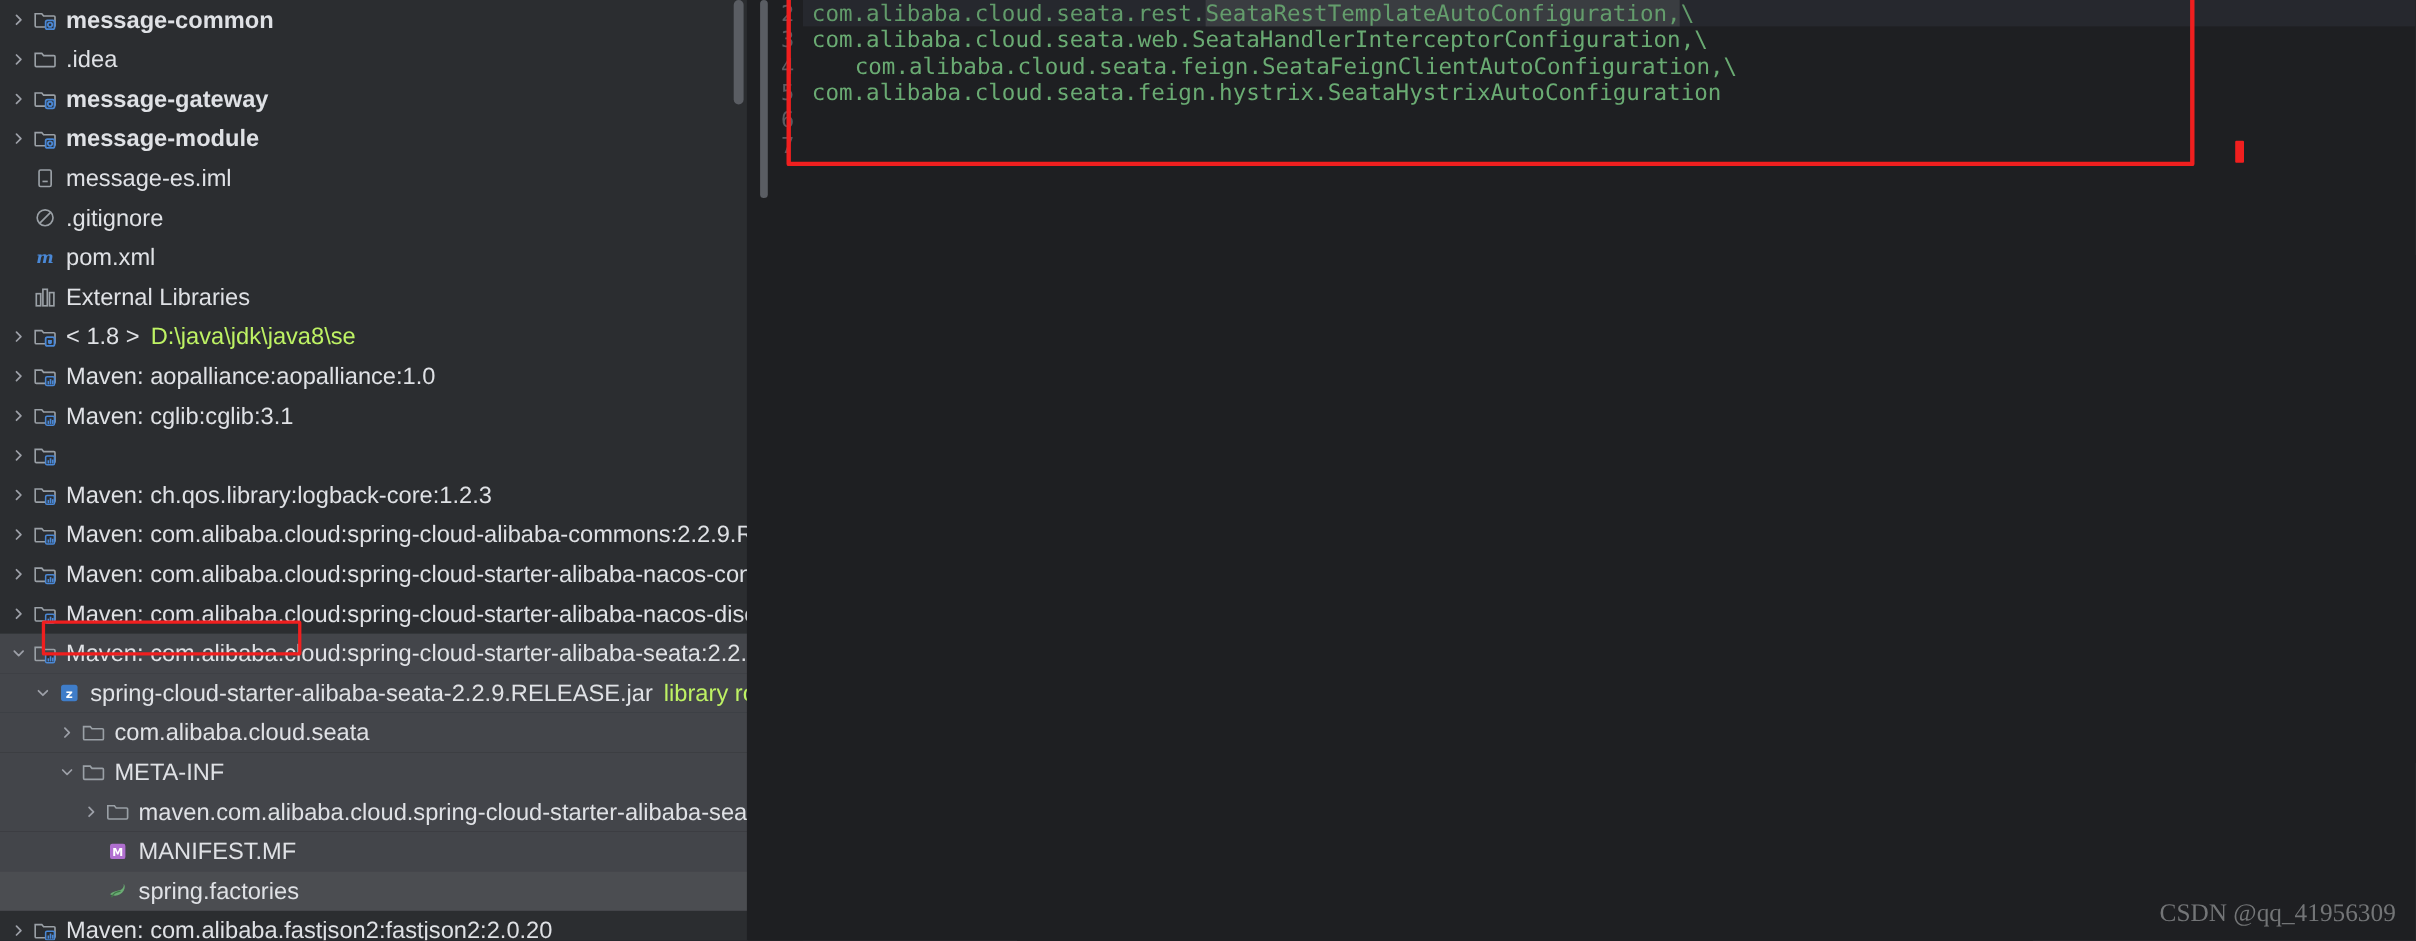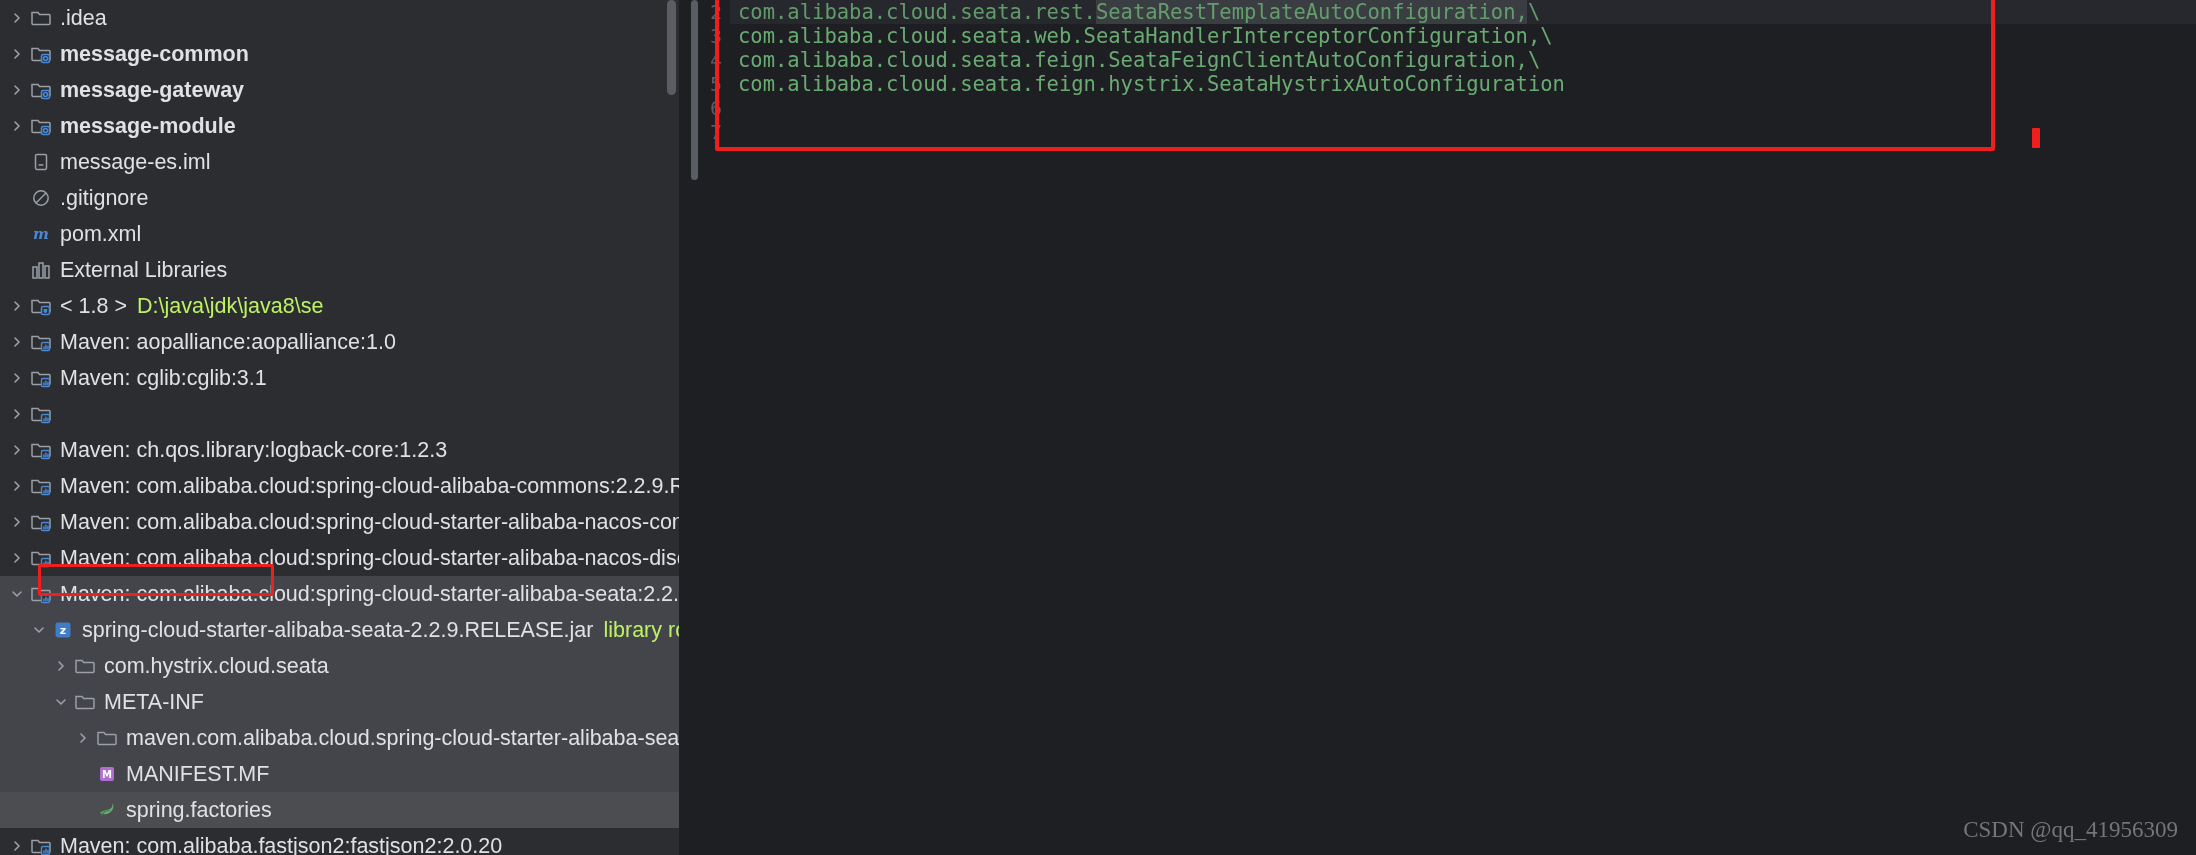--- a/index.html
+++ b/index.html
@@ -165,39 +165,39 @@
         <div class="row">
           <div style="flex: 0 0 auto; width: 6px; height: 36px;"></div>
           <div class="arrow">
             <svg width="14" height="14" viewBox="0 0 14 14">
               <path d="M5 3l4 4-4 4" fill="none" stroke="#9da0a8" stroke-width="1.6" stroke-linecap="round" stroke-linejoin="round"></path>
             </svg>
           </div>
           <div class="ico">
             <svg width="22" height="22" viewBox="0 0 22 22">
               <path d="M2 5.5h6l1.6 2H19a1 1 0 011 1v8a1 1 0 01-1 1H3a1 1 0 01-1-1v-11z" fill="none" stroke="#9aa0a6" stroke-width="1.5"></path>
-            </svg>
-          </div>
-          <span class="label">.idea</span>
-        </div>
-        <div class="row">
-          <div style="flex: 0 0 auto; width: 6px; height: 36px;"></div>
-          <div class="arrow">
-            <svg width="14" height="14" viewBox="0 0 14 14">
-              <path d="M5 3l4 4-4 4" fill="none" stroke="#9da0a8" stroke-width="1.6" stroke-linecap="round" stroke-linejoin="round"></path>
-            </svg>
-          </div>
-          <div class="ico">
-            <svg width="22" height="22" viewBox="0 0 22 22">
-              <path d="M2 5.5h6l1.6 2H19a1 1 0 011 1v8a1 1 0 01-1 1H3a1 1 0 01-1-1v-11z" fill="none" stroke="#9aa0a6" stroke-width="1.5"></path>
               <rect x="11.5" y="11.5" width="8" height="8" rx="1.6" fill="#2b2d30" stroke="#4a88d6" stroke-width="1.6"></rect>
               <circle cx="15.5" cy="15.5" r="2" fill="none" stroke="#4a88d6" stroke-width="1.6"></circle>
             </svg>
           </div>
           <span class="label bold">message-common</span>
+        </div>
+        <div class="row">
+          <div style="flex: 0 0 auto; width: 6px; height: 36px;"></div>
+          <div class="arrow">
+            <svg width="14" height="14" viewBox="0 0 14 14">
+              <path d="M5 3l4 4-4 4" fill="none" stroke="#9da0a8" stroke-width="1.6" stroke-linecap="round" stroke-linejoin="round"></path>
+            </svg>
+          </div>
+          <div class="ico">
+            <svg width="22" height="22" viewBox="0 0 22 22">
+              <path d="M2 5.5h6l1.6 2H19a1 1 0 011 1v8a1 1 0 01-1 1H3a1 1 0 01-1-1v-11z" fill="none" stroke="#9aa0a6" stroke-width="1.5"></path>
+            </svg>
+          </div>
+          <span class="label">.idea</span>
         </div>
         <div class="row">
           <div style="flex: 0 0 auto; width: 6px; height: 36px;"></div>
           <div class="arrow">
             <svg width="14" height="14" viewBox="0 0 14 14">
               <path d="M5 3l4 4-4 4" fill="none" stroke="#9da0a8" stroke-width="1.6" stroke-linecap="round" stroke-linejoin="round"></path>
             </svg>
           </div>
           <div class="ico">
             <svg width="22" height="22" viewBox="0 0 22 22">
@@ -465,21 +465,21 @@
           <div class="arrow">
             <svg width="14" height="14" viewBox="0 0 14 14">
               <path d="M5 3l4 4-4 4" fill="none" stroke="#9da0a8" stroke-width="1.6" stroke-linecap="round" stroke-linejoin="round"></path>
             </svg>
           </div>
           <div class="ico">
             <svg width="22" height="22" viewBox="0 0 22 22">
               <path d="M2 5.5h6l1.6 2H19a1 1 0 011 1v8a1 1 0 01-1 1H3a1 1 0 01-1-1v-11z" fill="none" stroke="#9aa0a6" stroke-width="1.5"></path>
             </svg>
           </div>
-          <span class="label">com.hystrix.cloud.seata</span>
+          <span class="label">com.alibaba.cloud.seata</span>
         </div>
         <div class="row sel-blue">
           <div style="flex: 0 0 auto; width: 50px; height: 36px;"></div>
           <div class="arrow">
             <svg width="14" height="14" viewBox="0 0 14 14">
               <path d="M3 5l4 4 4-4" fill="none" stroke="#9da0a8" stroke-width="1.6" stroke-linecap="round" stroke-linejoin="round"></path>
             </svg>
           </div>
           <div class="ico">
             <svg width="22" height="22" viewBox="0 0 22 22">
@@ -567,21 +567,21 @@
           <div class="gutter-num" style="top: 72px;">5</div>
           <div class="gutter-num" style="top: 96px;">6</div>
           <div class="gutter-num" style="top: 120px;">7</div>
         </div>
     </div>
     <div id="code-area">
       <div id="sel-hl" style="left: 365.57px; top: 0px; width: 431.55px;"></div>
       <div id="code-lines">
           <div class="code-line partial" style="top: 0px;">com.alibaba.cloud.seata.rest.SeataRestTemplateAutoConfiguration,\</div>
           <div class="code-line" style="top: 24px;">com.alibaba.cloud.seata.web.SeataHandlerInterceptorConfiguration,\</div>
-          <div class="code-line" style="top: 48px;">com.alibaba.cloud.seata.feign.SeataFeignClientAutoConfiguration,\</div>
+          <div class="code-line" style="top: 48px; margin-left: 39px;">com.alibaba.cloud.seata.feign.SeataFeignClientAutoConfiguration,\</div>
           <div class="code-line" style="top: 72px;">com.alibaba.cloud.seata.feign.hystrix.SeataHystrixAutoConfiguration</div>
           <div class="code-line" style="top: 96px;"></div>
           <div class="code-line" style="top: 120px;"></div>
         </div>
     </div>
     <div id="red-box" style="left: 35px; top: -4px; width: 1280px; height: 155px;"></div>
     <div id="red-tick" style="left: 1352px; top: 128px; width: 8px; height: 20px;"></div>
     <div id="watermark">CSDN @qq_41956309</div>
   </div>
 

